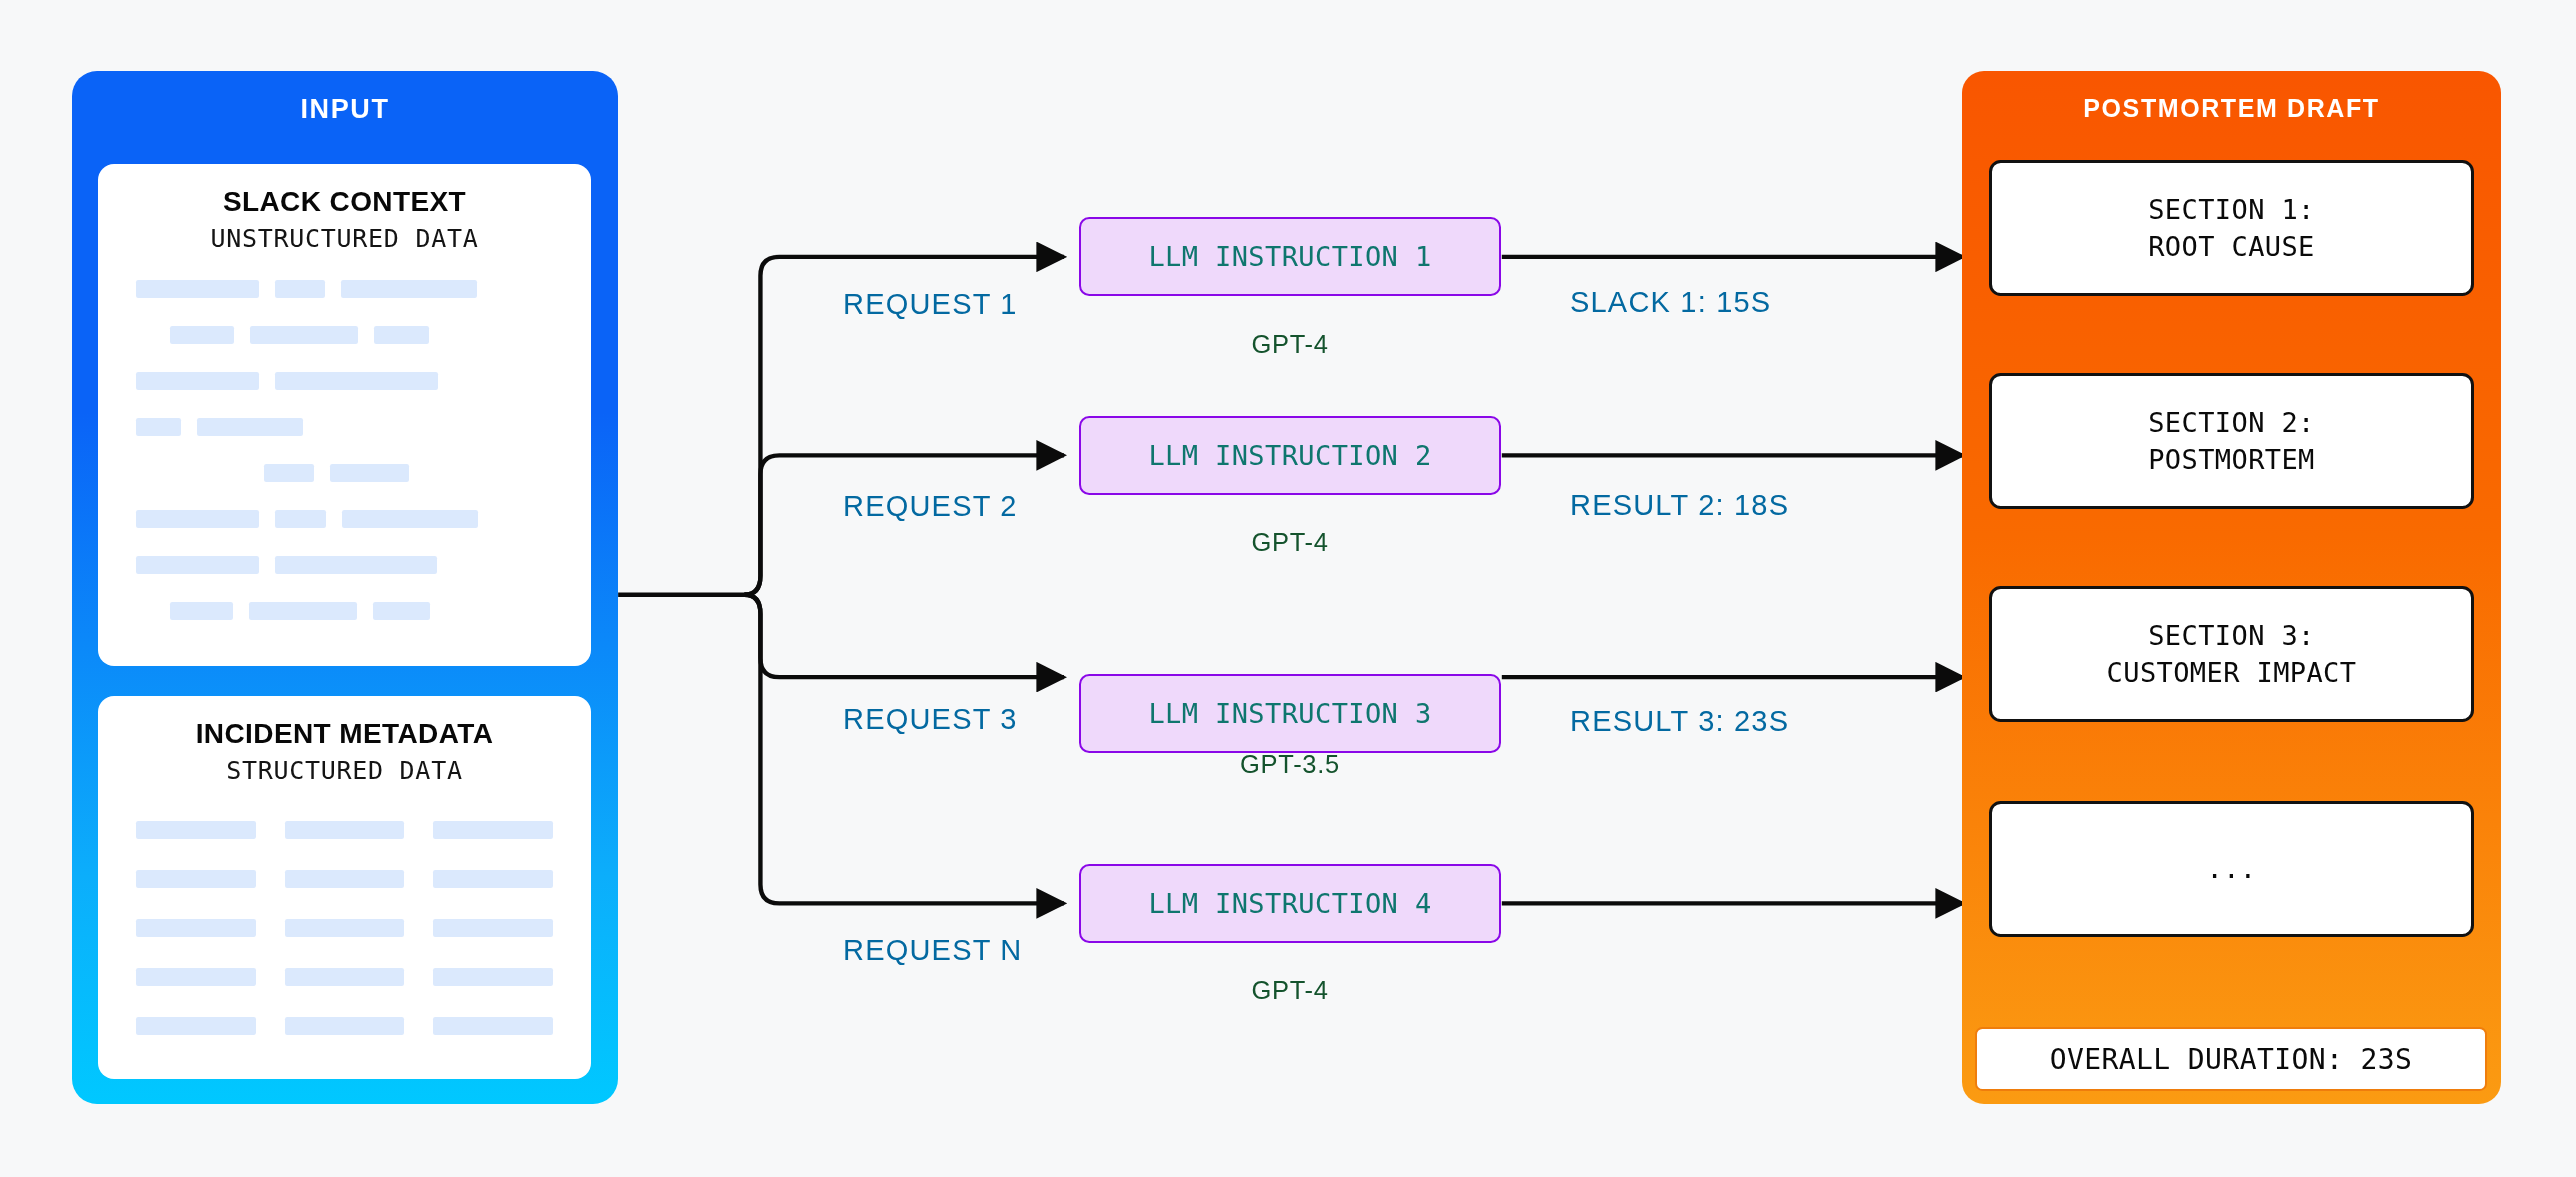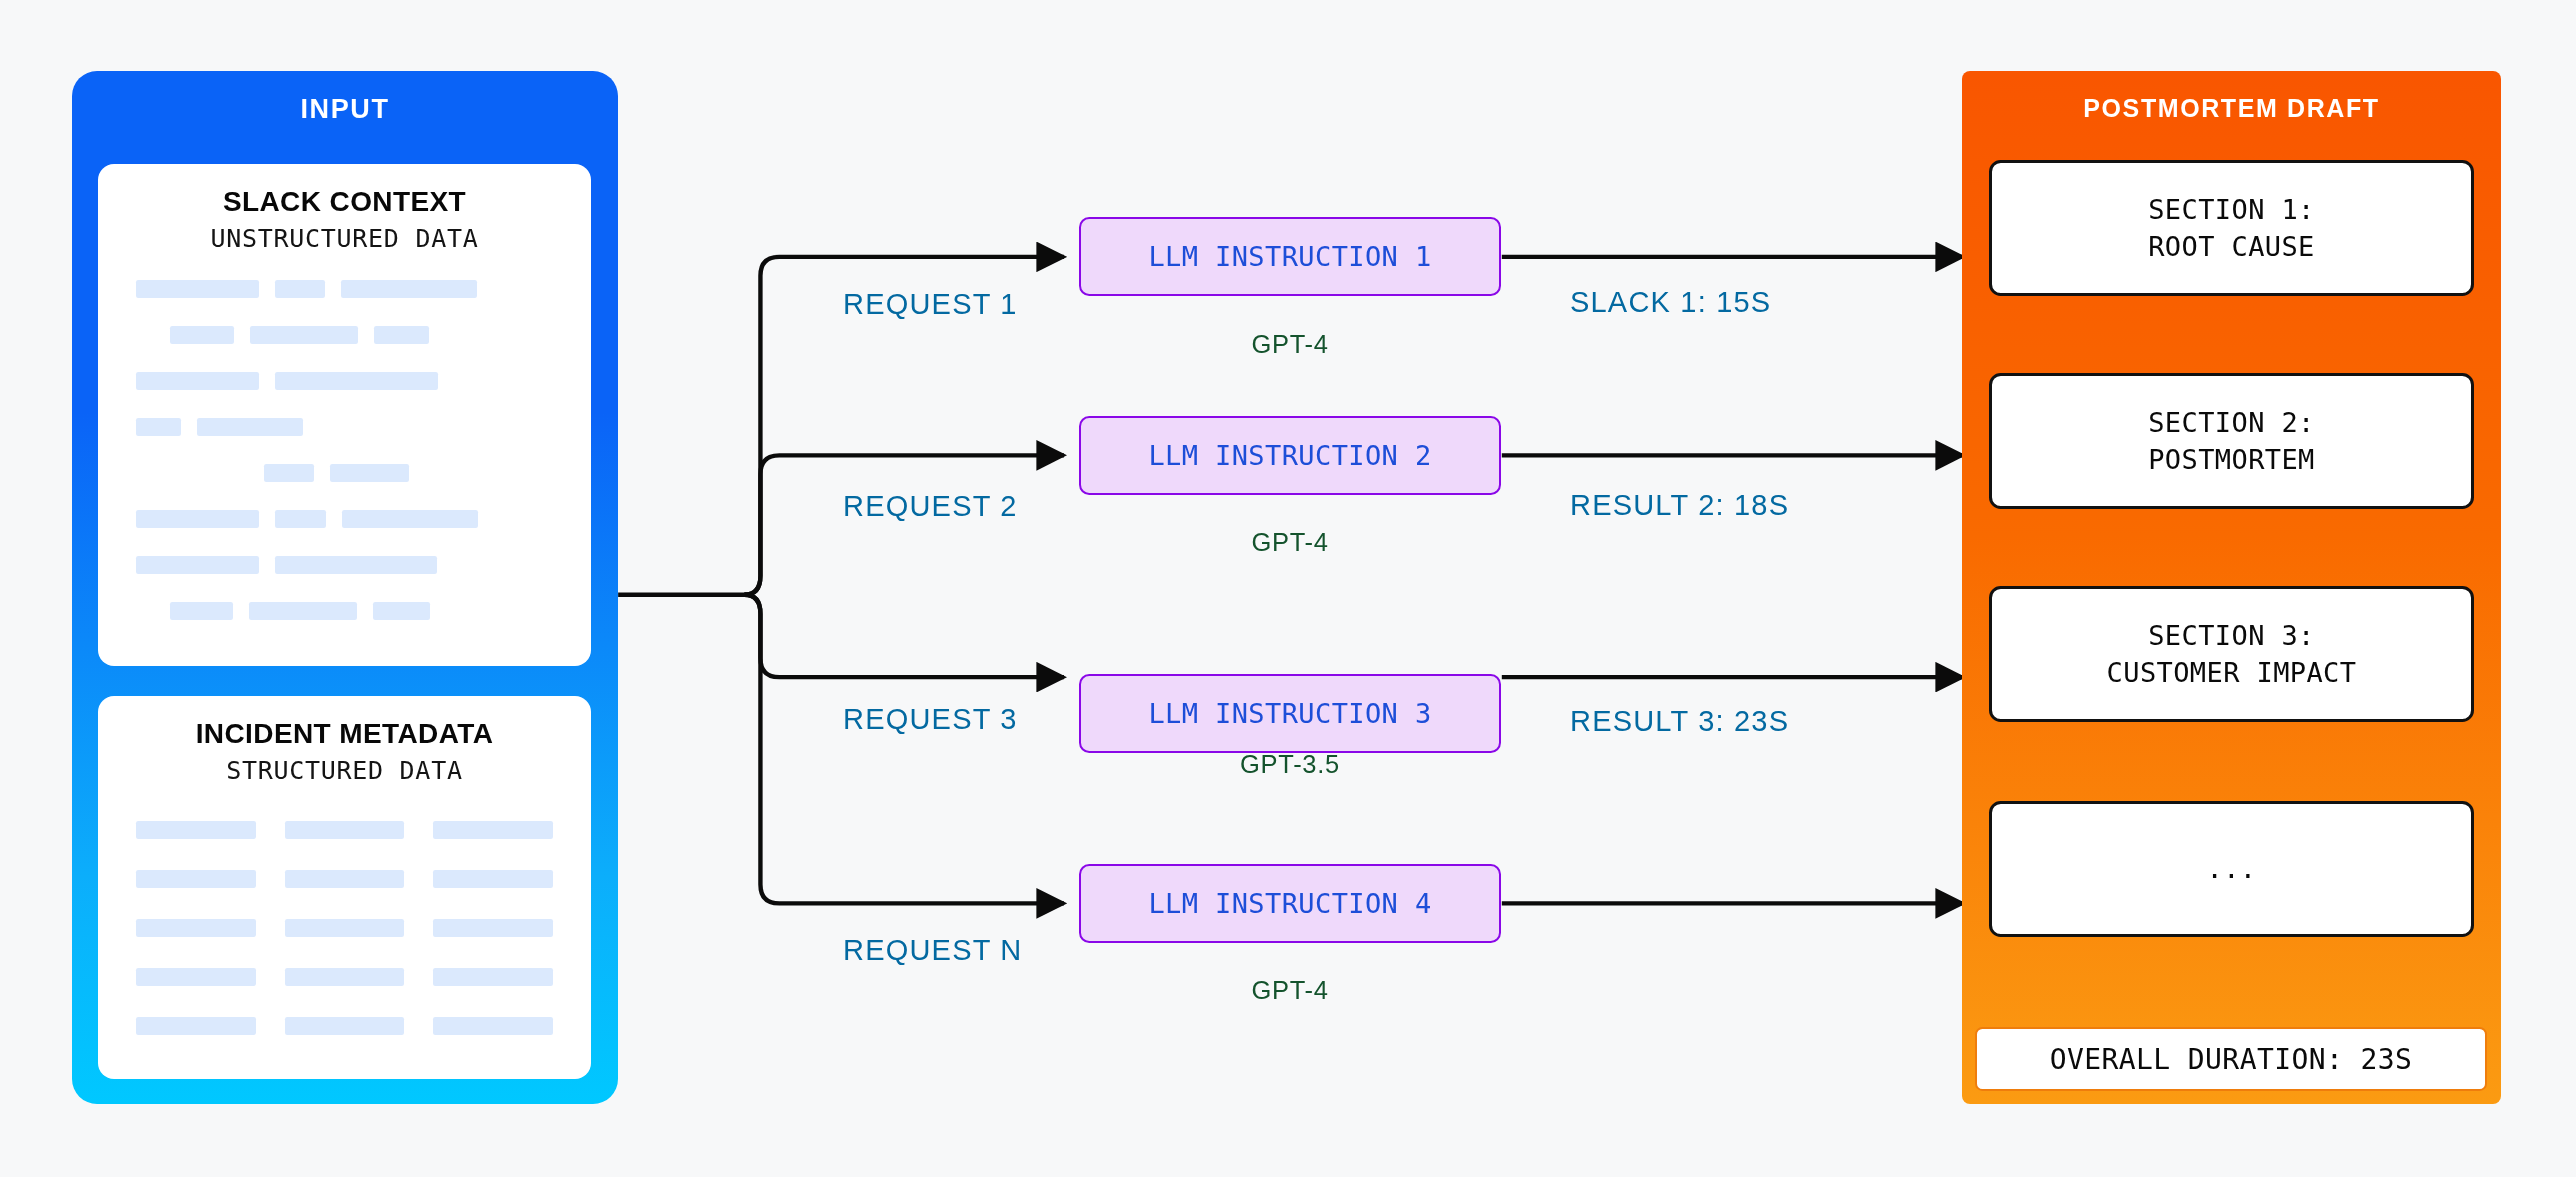--- a/index.html
+++ b/index.html
@@ -53,34 +53,34 @@
 
   
   .llm-box{
     position:absolute;width:422px;height:79px;
     background:#efd9fb;border:2.2px solid #8a07e8;border-radius:10.2px;
     box-sizing:border-box;
     display:flex;align-items:center;justify-content:center;
   }
   .llm-box .lbl{
     font-family:"DejaVu Sans Mono","Liberation Mono",monospace;
-    font-size:27px;color:#1d4ed8;letter-spacing:0.4px;white-space:nowrap;
+    font-size:27px;color:#0f766e;letter-spacing:0.4px;white-space:nowrap;
   }
   .model-lbl{
     position:absolute;width:422px;text-align:center;
     font-size:25.5px;color:#14532d;letter-spacing:0.7px;
   }
   .edge-lbl{
     position:absolute;font-size:29px;color:#0369a1;letter-spacing:1.2px;white-space:nowrap;
   }
 
   
   #output-panel{
     position:absolute;left:1962px;top:71px;width:539px;height:1033px;
-    border-radius:8px;
+    border-radius:22px;
     background:linear-gradient(180deg,#f95600 0%,#f96a00 45%,#fb9b12 100%);
     box-sizing:border-box;
   }
   #output-panel-title{
     position:absolute;top:23.4px;left:0;width:100%;
     text-align:center;color:#ffffff;font-weight:bold;
     font-size:25px;letter-spacing:1.6px;
   }
   .section-card{
     position:absolute;left:27px;width:485px;

